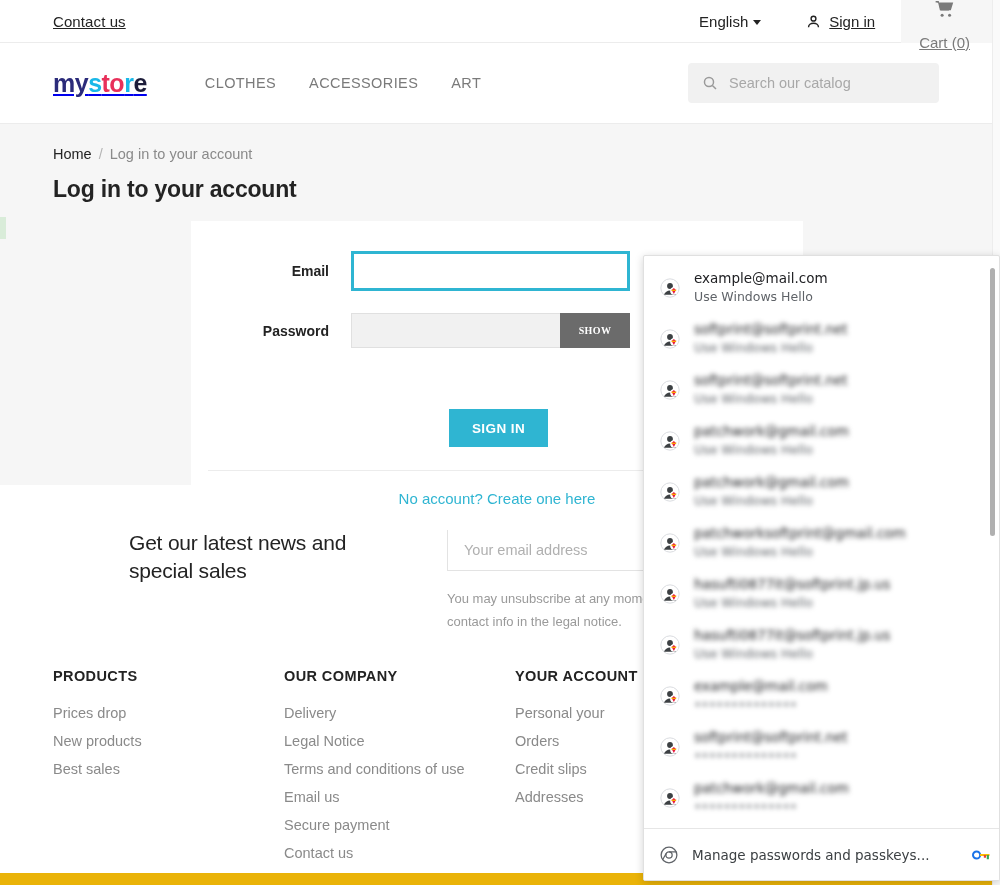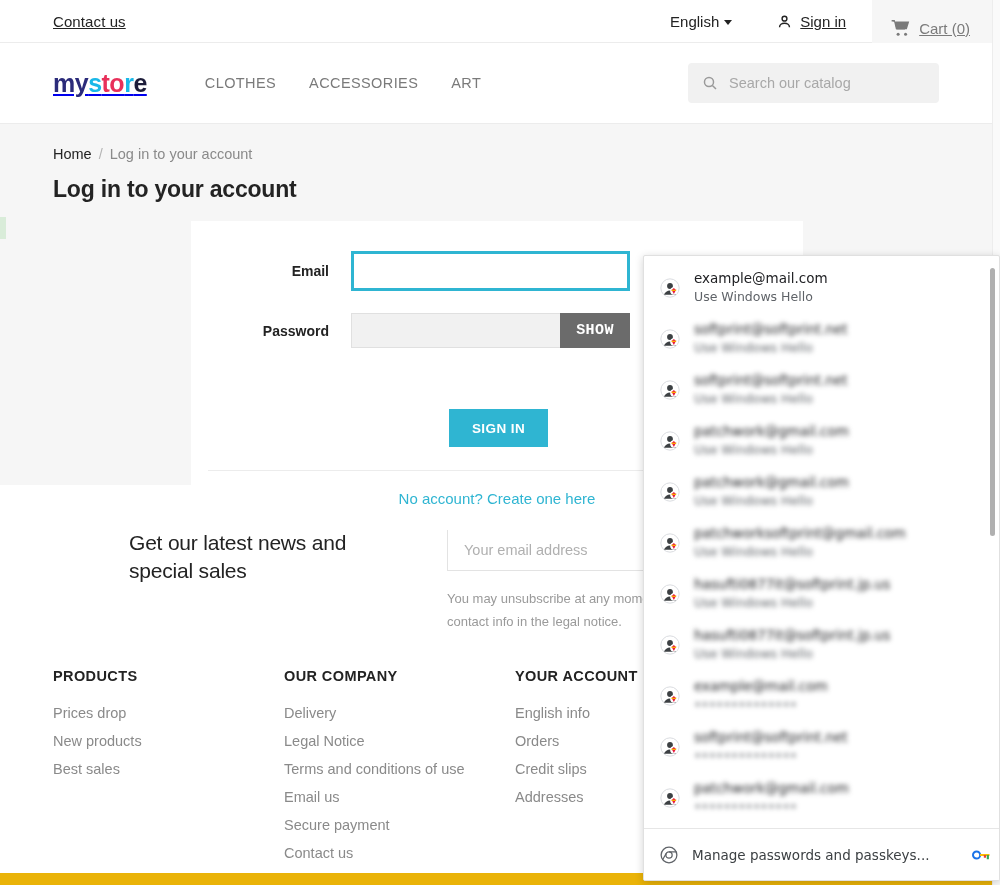--- a/index.html
+++ b/index.html
@@ -28,22 +28,22 @@
   }
   .caret-down {
     width: 0; height: 0; border-left: 4.5px solid transparent; border-right: 4.5px solid transparent;
     border-top: 5.5px solid #232323; display:inline-block; margin-top:2px;
   }
   .signin-link {
     font-size: 15px; color: #232323; display: flex; align-items: center; gap: 7px;
     margin-right: 26px;
   }
   .cart-box {
-    background: #f6f6f6; height: 43px; display: flex; align-items: center; gap: 8px;
-    padding: 14px 22px 0 18px; color: #7a7a7a; font-size: 15px;
+    background: #f6f6f6; height: 43px; display: flex; align-items: center; gap: 15px;
+    padding: 0 22px 0 18px; color: #7a7a7a; font-size: 15px; flex-direction: column;
   }
   .ico { display:inline-flex; align-items:center; justify-content:center; }
 
   
   .header {
     height: 81px; width: 992px; display: flex; align-items: center;
     border-bottom: 1px solid #ececec; background:#fff;
   }
   .logo { margin-left: 53px; font-size: 25px; font-weight: 700; letter-spacing: -.5px; }
   .logo .c1 { color:#2b2b7a; } .logo .c2 { color:#1ab8e8; } .logo .c3 { color:#e8305a; } .logo .c5 { color:#1d1d3a; }
@@ -83,21 +83,21 @@
     outline: none; font-family:"Liberation Sans",sans-serif; font-size: 14px; padding: 0 10px;
     color:#232323;
   }
   .pw-wrap { display: flex; width: 279px; height: 35px; }
   .pw-input {
     flex: 1; border: 1px solid #e0e0e0; border-right: none; background: #f1f1f1;
     outline: none; font-family:"Liberation Sans",sans-serif; font-size: 14px; padding: 0 10px;
   }
   .pw-show {
     width: 70px; background: #6b6b6b; color: #fff; border: none; cursor: pointer;
-    font-family:Liberation Mono, monospace; font-size: 15px; font-weight: 700; letter-spacing:.4px;
+    font-family:Liberation Serif, serif; font-size: 10px; font-weight: 700; letter-spacing:.4px;
   }
   .forgot { text-align: right; margin: 12px 0 0 0; padding-left: 138px; }
   .forgot a { color: #2fb5d2; font-size: 14.5px; text-decoration: none; }
   .signin-btn {
     display: block; margin: 21px auto 0 auto; margin-left: 258px;
     background: #2fb5d2; color: #fff; border: none; cursor: pointer;
     width: 99px; height: 38px; font-family:"Liberation Sans",sans-serif;
     font-size: 13.5px; font-weight: 700; letter-spacing: .4px;
   }
   .card-sep { border-top: 1px solid #ececec; margin: 23px 17px 0 17px; }
@@ -263,21 +263,21 @@
       <h4>OUR COMPANY</h4>
       <a href="#">Delivery</a>
       <a href="#">Legal Notice</a>
       <a href="#">Terms and conditions of use</a>
       <a href="#">Email us</a>
       <a href="#">Secure payment</a>
       <a href="#">Contact us</a>
     </div>
     <div class="fcol">
       <h4>YOUR ACCOUNT</h4>
-      <a href="#">English info</a>
+      <a href="#">Personal your</a>
       <a href="#">Orders</a>
       <a href="#">Credit slips</a>
       <a href="#">Addresses</a>
     </div>
   </div>
 
   <div class="page-scroll-track">
     <div class="page-scroll-thumb"></div>
   </div>
 

